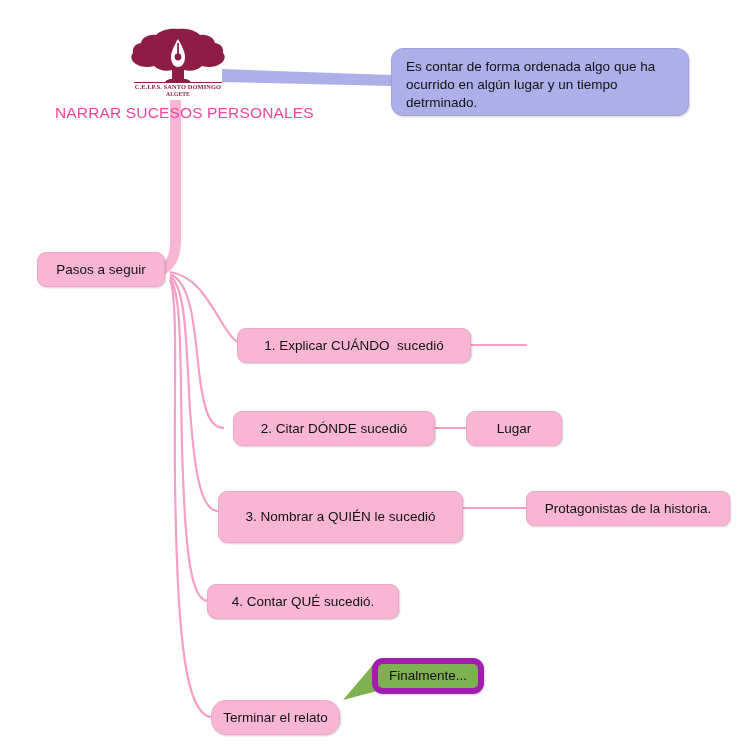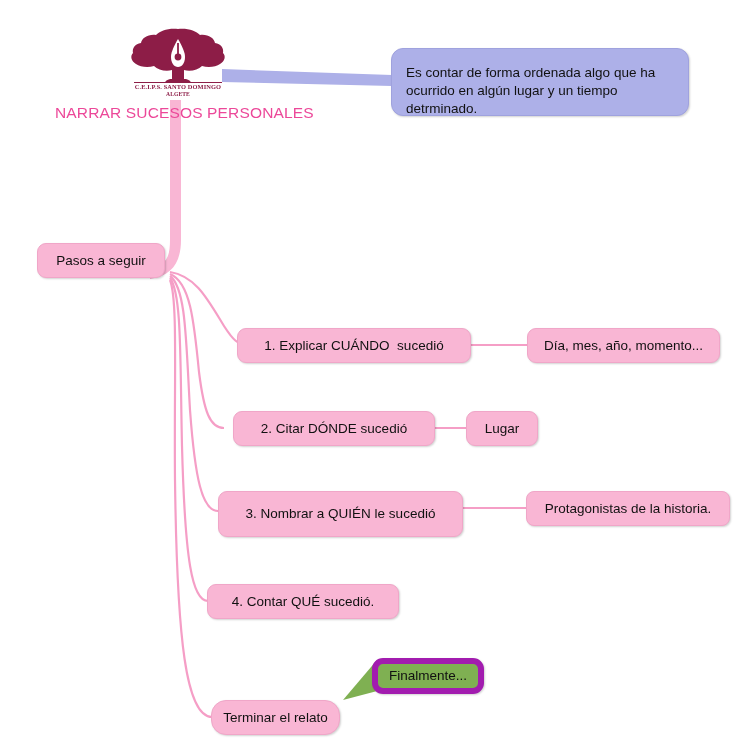--- a/index.html
+++ b/index.html
@@ -45,21 +45,21 @@
   .node.pink {
     background: #f9b6d4;
     border: 1px solid #f0a6c8;
   }
   .node.blue {
     background: #adb0e8;
     border: 1px solid #9fa2de;
     border-radius: 12px;
     justify-content: flex-start;
     align-items: flex-start;
-    padding: 15px 14px;
+    padding: 9px 14px;
     white-space: normal;
     text-align: left;
     line-height: 1.32;
   }
   .node.green {
     background: #7fb052;
     border: 6px solid #a21caf;
     color: #111111;
     border-radius: 11px;
   }
@@ -155,31 +155,30 @@
     </svg>
     <div class="logo-rule"></div>
     <div class="logo-line1">C.E.I.P.S. SANTO DOMINGO</div>
     <div class="logo-line2">ALGETE</div>
   </div>
 
   <div id="root-title">NARRAR SUCESOS PERSONALES</div>
 
   <div class="node blue" style="left:391px; top:48px; width:298px; height:68px;">Es contar de forma ordenada algo que ha ocurrido en algún lugar y un tiempo detrminado.</div>
 
-  <div class="node pink" style="left:37px; top:243px; width:128px; height:35px;">Pasos a seguir</div>
+  <div class="node pink" style="left:37px; top:252px; width:128px; height:35px;">Pasos a seguir</div>
 
   <div class="node pink" style="left:237px; top:328px; width:234px; height:35px;">1. Explicar CUÁNDO  sucedió</div>
 
-  <div class="node pink" style="left:527px; top:328px; width:193px; height:35px;">Día, mes, año, momento...</div>
 
   <div class="node pink" style="left:225px; top:411px; width:202px; height:35px;margin-left:8px;">2. Citar DÓNDE sucedió</div>
 
-  <div class="node pink" style="left:466px; top:411px; width:72px; height:35px;text-align:right;">Lugar</div>
+  <div class="node pink" style="left:466px; top:411px; width:96px; height:35px;text-align:right;">Lugar</div>
 
-  <div class="node pink" style="left:218px; top:491px; width:245px; height:46px;">3. Nombrar a QUIÉN le sucedió</div>
+  <div class="node pink" style="left:218px; top:491px; width:245px; height:52px;">3. Nombrar a QUIÉN le sucedió</div>
 
   <div class="node pink" style="left:526px; top:491px; width:204px; height:35px;border-radius:8px;">Protagonistas de la historia.</div>
 
   <div class="node pink" style="left:207px; top:584px; width:192px; height:35px;">4. Contar QUÉ sucedió.</div>
 
   <div class="node pink" style="left:211px; top:700px; width:129px; height:35px;border-radius:15px;">Terminar el relato</div>
 
   <div class="node green" style="left:372px; top:658px; width:112px; height:36px;">Finalmente...</div>
 
 </div>

